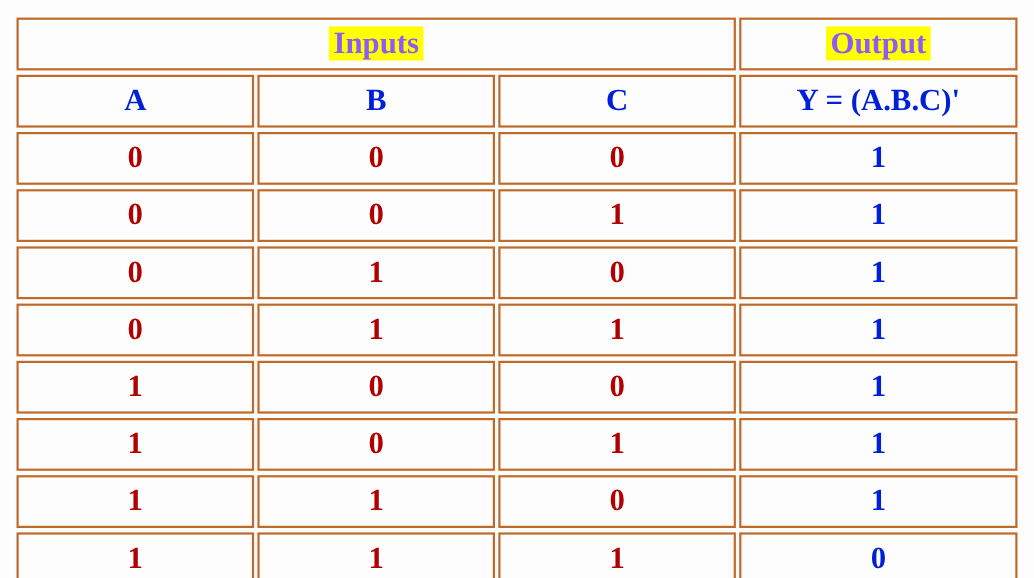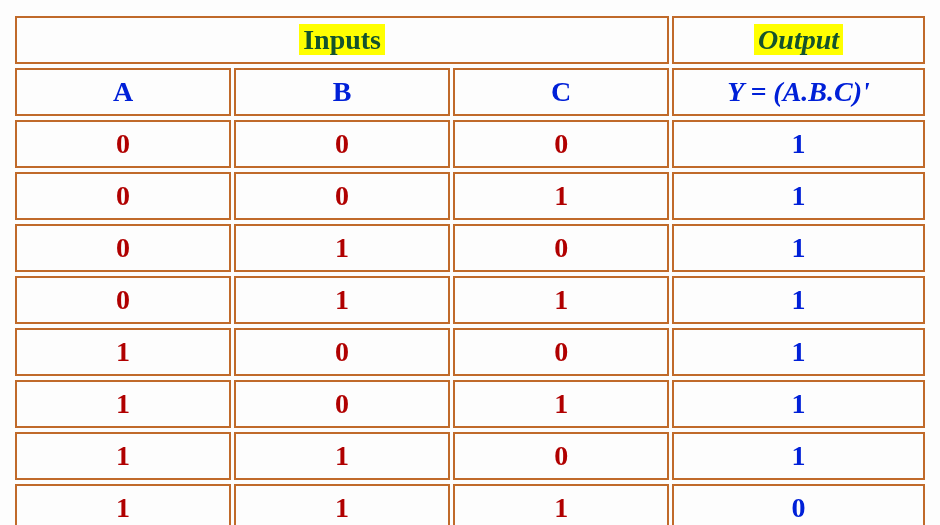--- a/index.html
+++ b/index.html
@@ -16,41 +16,41 @@
     }
     .table td, .table th {
       border: 2px solid #c06a2a;
       text-align: center;
       font-weight: bold;
       font-size: 28px;
       padding: 6px 0;
       background: #fdfdfd;
     }
     .hdr-group {
-      color: #14532d;
+      color: #8b5cf6;
       font-size: 30px;
     }
     .hdr-group span {
       background: #ffff00;
       padding: 0 4px;
     }
     .col-head {
       color: #0020d8;
       font-size: 30px;
     }
     .val-in {
       color: #b00000;
       font-size: 28px;
     }
     .val-out {
       color: #0020d8;
       font-size: 28px;
     }
     .col-abc { width: 220px; }
-    .col-y { width: 256px; font-style: italic; }
+    .col-y { width: 256px; }
   </style>
 </head>
 <body>
 
 <table class="table">
   <tbody>
       <tr>
     <th class="hdr-group" colspan="3"><span>Inputs</span></th>
     <th class="hdr-group col-y"><span>Output</span></th>
   </tr>

